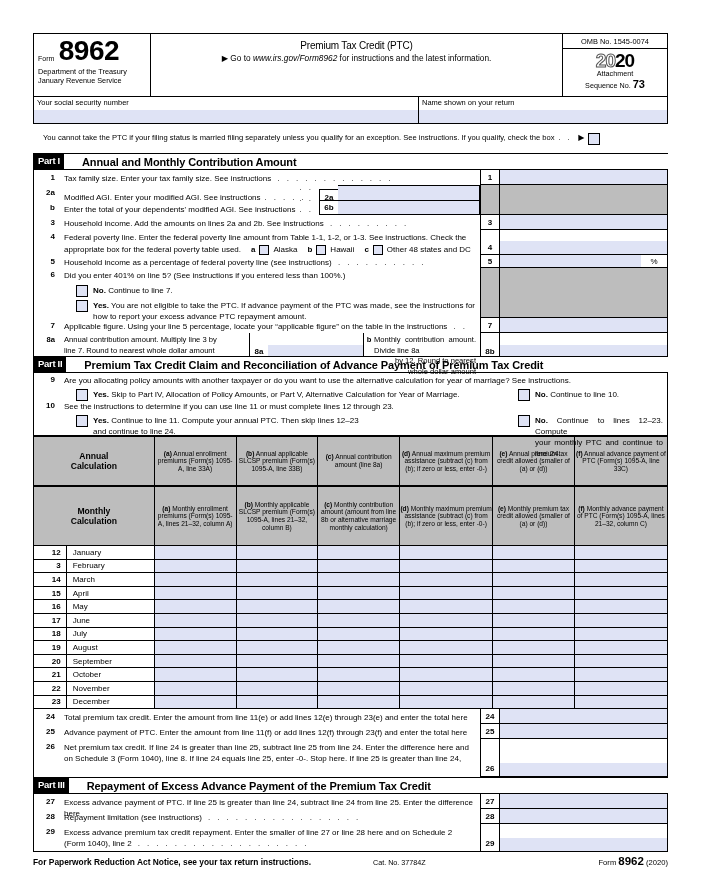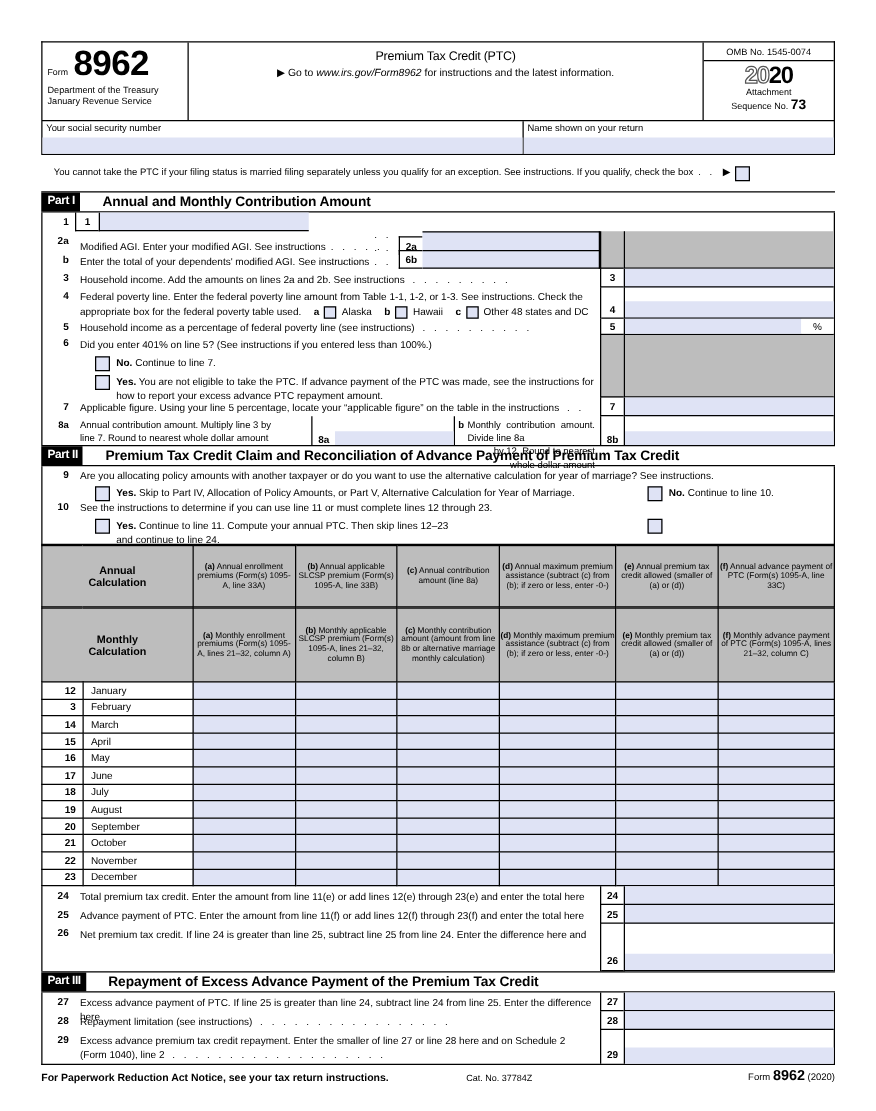--- a/index.html
+++ b/index.html
@@ -130,20 +130,21 @@
 
   <div class="partbar">
     <span class="parttag">Part I</span>
     <span class="parttitle">Annual and Monthly Contribution Amount</span>
   </div>
 
   <div class="lines">
 
     <div class="row" style="height:15px">
       <div class="lno" style="padding-top:3px">1</div>
+      <div class="ltxt" style="padding-top:3px"><span>Tax family size. Enter your tax family size. See instructions</span> <span class="leaders">. . . . . . . . . . . . .</span></div>
       <div class="amtlbl bb" style="padding-top:3px">1</div>
       <div class="amt blue bb"></div>
     </div>
 
     <div class="row" style="height:15px">
       <div class="lno" style="padding-top:3px">2a</div>
       <div class="ltxt" style="padding-top:3px;display:flex;align-items:baseline">
         <span>Modified AGI. Enter your modified AGI. See instructions</span>
         <span class="leaders" style="flex:1">. . . . . . . .</span>
         <span style="flex:0 0 19px;text-align:center;font-weight:bold;border-left:1px solid #000;border-top:1px solid #000;height:15px;line-height:15px;margin-top:-3px;box-sizing:border-box">2a</span>
@@ -282,20 +283,25 @@
       <div class="ltxt" style="padding-top:2px;padding-right:4px">
         <div>See the instructions to determine if you can use line 11 or must complete lines 12 through 23.</div>
         <div style="display:flex;margin-top:3px;padding-left:12px;align-items:flex-start;gap:5px">
           <span class="cbox"></span>
           <span style="flex:0 0 420px">
             <b>Yes.</b>
             <span>Continue to line 11. Compute your annual PTC. Then skip lines 12–23</span><br>
             <span>and continue to line 24.</span>
           </span>
           <span class="cbox"></span>
+          <span style="flex:1;text-align:justify">
+            <b>No.</b>
+            <span>Continue to lines 12–23. Compute</span><br>
+            <span>your monthly PTC and continue to line 24.</span>
+          </span>
         </div>
       </div>
     </div>
   </div>
 
   <table class="grid">
     <colgroup>
       <col style="width:26px">
           <col style="width:70px">
       <col style="width:65px">
@@ -478,20 +484,21 @@
     <div class="row" style="height:15px">
       <div class="lno" style="padding-top:3px">25</div>
       <div class="ltxt" style="padding-top:3px">Advance payment of PTC. Enter the amount from line 11(f) or add lines 12(f) through 23(f) and enter the total here</div>
       <div class="amtlbl bb" style="padding-top:3px">25</div>
       <div class="amt blue bb"></div>
     </div>
     <div class="row" style="height:38px">
       <div class="lno" style="padding-top:3px">26</div>
       <div class="ltxt" style="padding-top:3px">
         <div>Net premium tax credit. If line 24 is greater than line 25, subtract line 25 from line 24. Enter the difference here and</div>
+        <div>on Schedule 3 (Form 1040), line 8. If line 24 equals line 25, enter -0-. Stop here. If line 25 is greater than line 24,</div>
       </div>
       <div class="amtlbl" style="display:flex;flex-direction:column;justify-content:flex-end">
         <span style="flex:0 0 13px;line-height:12px;border-bottom:1px solid #000">26</span>
       </div>
       <div class="amt" style="display:flex;flex-direction:column;justify-content:flex-end">
         <span class="blue" style="flex:0 0 13px;border-bottom:1px solid #000"></span>
       </div>
     </div>
   </div>
 

